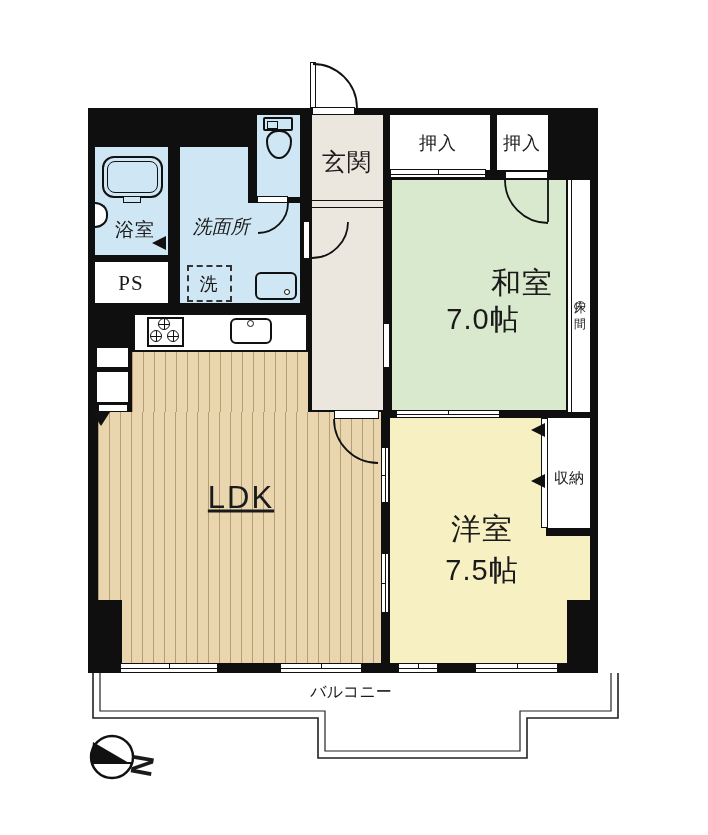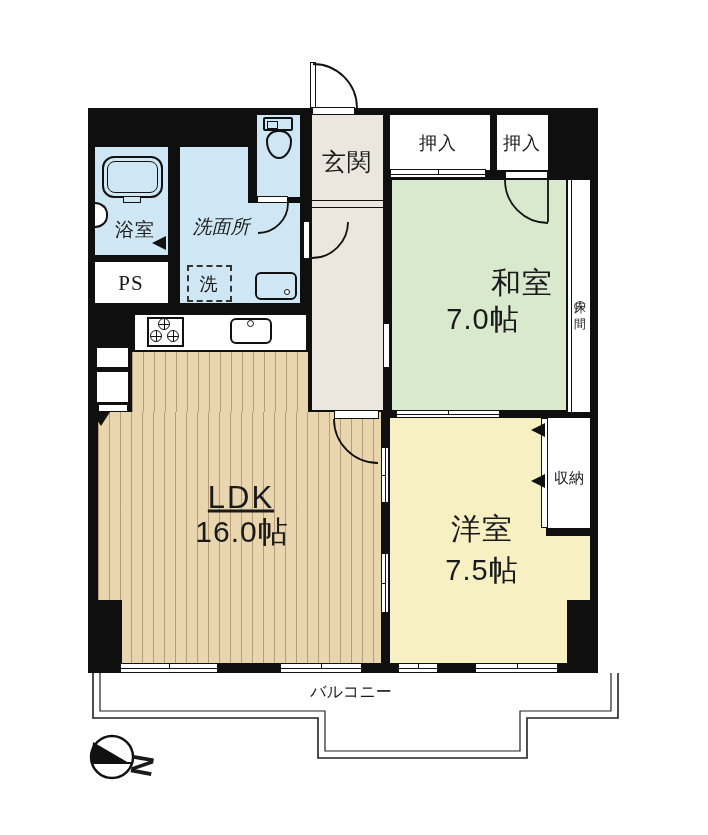--- a/index.html
+++ b/index.html
@@ -155,20 +155,19 @@
   <div class="lbl" style="left:347px;top:162px;font-size:24px;">玄関</div>
   <div class="lbl" style="left:438px;top:143px;font-size:18px;">押入</div>
   <div class="lbl" style="left:522px;top:143px;font-size:18px;">押入</div>
   <div class="lbl" style="left:482px;top:283px;font-size:30px;margin-left:40px;">和室</div>
   <div class="lbl" style="left:483px;top:319px;font-size:29px;">7.0帖</div>
   <div class="lbl vert" style="left:580px;top:301px;font-size:12px;">床の間</div>
   <div class="lbl" style="left:569px;top:477px;font-size:15px;letter-spacing:0;">収納</div>
   <div class="lbl" style="left:482px;top:529px;font-size:30px;">洋室</div>
   <div class="lbl" style="left:482px;top:570px;font-size:29px;">7.5帖</div>
   <div class="lbl" style="left:241px;top:497px;font-size:31px;letter-spacing:2px;text-decoration:underline;">LDK</div>
-  <div class="lbl" style="left:242px;top:532px;font-size:30px;">16.0帖</div>
   <div class="lbl" style="left:135px;top:229px;font-size:19px;">浴室</div>
   <div class="lbl" style="left:221px;top:226px;font-size:19px;letter-spacing:0;font-style:italic;">洗面所</div>
   <div class="lbl" style="left:209px;top:284px;font-size:18px;">洗</div>
   <div class="lbl" style="left:131px;top:283px;font-size:21px;font-family:Liberation Serif, serif;">PS</div>
   <div class="lbl" style="left:351px;top:692px;font-size:16px;letter-spacing:0;">バルコニー</div>
   <div class="lbl" style="left:142px;top:766px;font-size:30px;font-weight:bold;transform:translate(-50%,-50%) rotate(100deg);">N</div>
 </div>
 
 </body></html>

